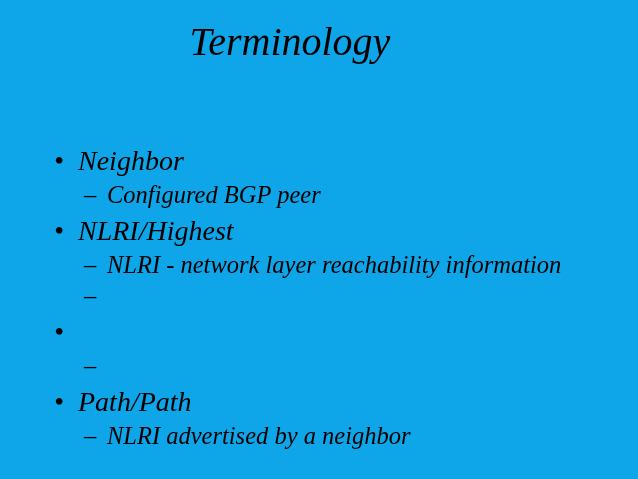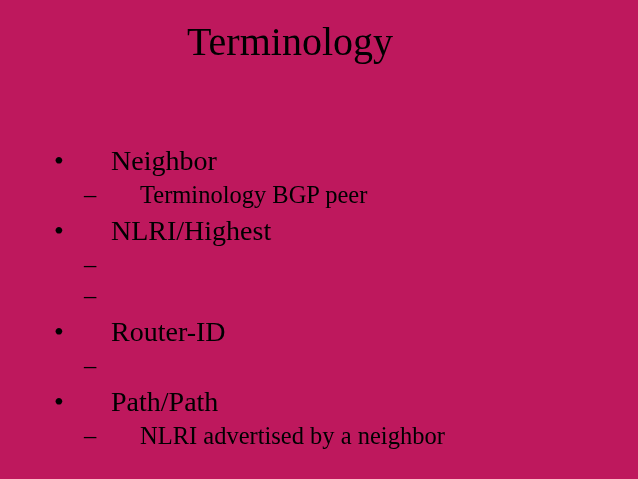--- a/index.html
+++ b/index.html
@@ -4,24 +4,25 @@
 <style>
   html, body {
     margin: 0;
     padding: 0;
     background: #ffffff;
   }
   .slide {
     position: relative;
     width: 638px;
     height: 479px;
-    background: #be185d;
+    background: #0ea5e9;
     overflow: hidden;
     font-family: "Liberation Serif", "DejaVu Serif", serif;
     color: #000000;
+    font-style: italic;
   }
   .title {
     margin: 15px 58px 0 0;   
     font-size: 40px;
     font-weight: 400;
     line-height: 54px;
     text-align: center;
     letter-spacing: 0;
   }
   .body {
@@ -51,55 +52,54 @@
   }
   .l2 .marker {
     flex: 0 0 23px;
     width: 23px;
   }
   .l2 .txt {
     max-width: 477px;   
   }
   .txt {
     display: block;
-    margin-left: 33px;
   }
 </style>
 </head>
 <body>
 
 <div class="slide">
 
   <h1 class="title">Terminology</h1>
 
   <div class="body">
 
     <div class="l1">
       <span class="marker">•</span>
       <span class="txt">Neighbor</span>
     </div>
     <div class="l2">
       <span class="marker">–</span>
-      <span class="txt">Terminology BGP peer</span>
+      <span class="txt">Configured BGP peer</span>
     </div>
 
     <div class="l1">
       <span class="marker">•</span>
       <span class="txt">NLRI/Highest</span>
     </div>
     <div class="l2">
       <span class="marker">–</span>
+      <span class="txt">NLRI - network layer reachability information</span>
     </div>
     <div class="l2">
       <span class="marker">–</span>
     </div>
 
     <div class="l1">
       <span class="marker">•</span>
-      <span class="txt">Router-ID</span>
     </div>
     <div class="l2">
       <span class="marker">–</span>
     </div>
 
     <div class="l1">
       <span class="marker">•</span>
       <span class="txt">Path/Path</span>
     </div>
     <div class="l2">

